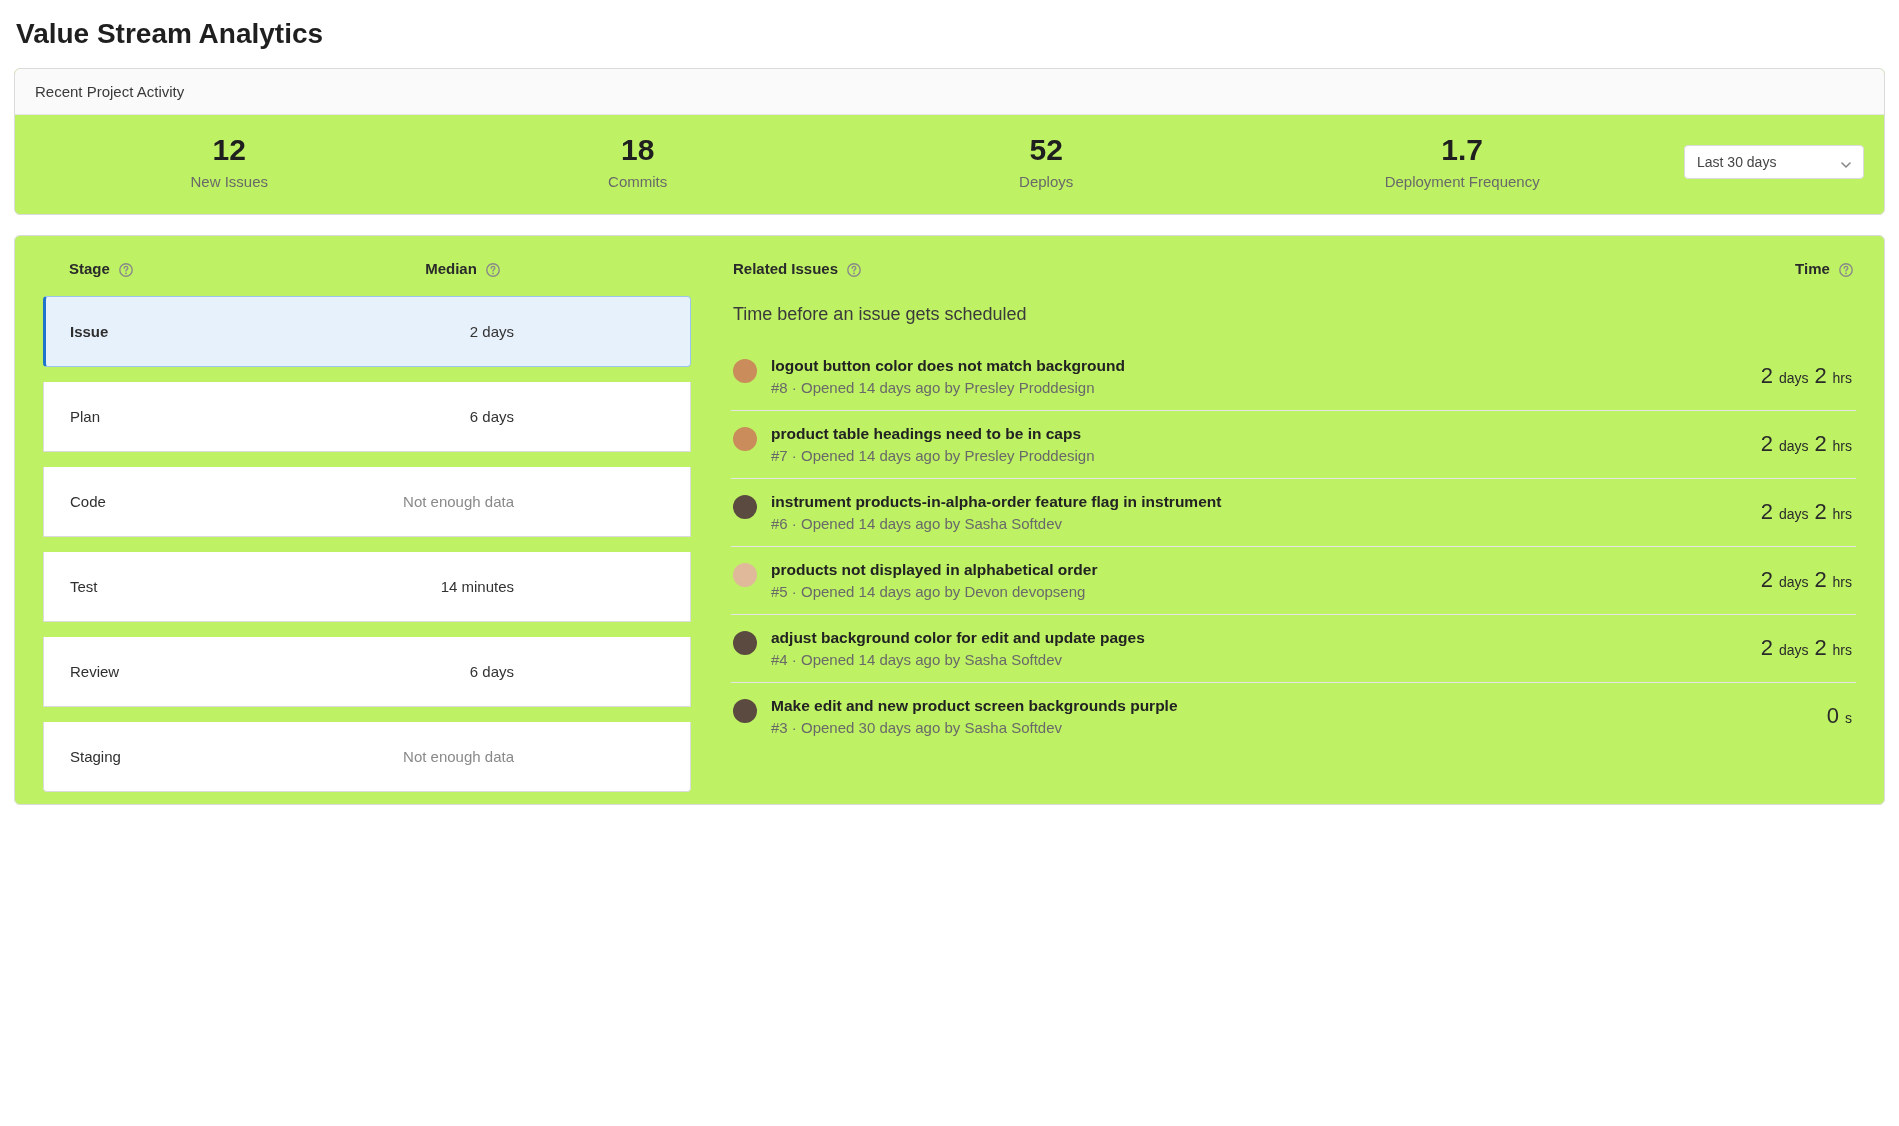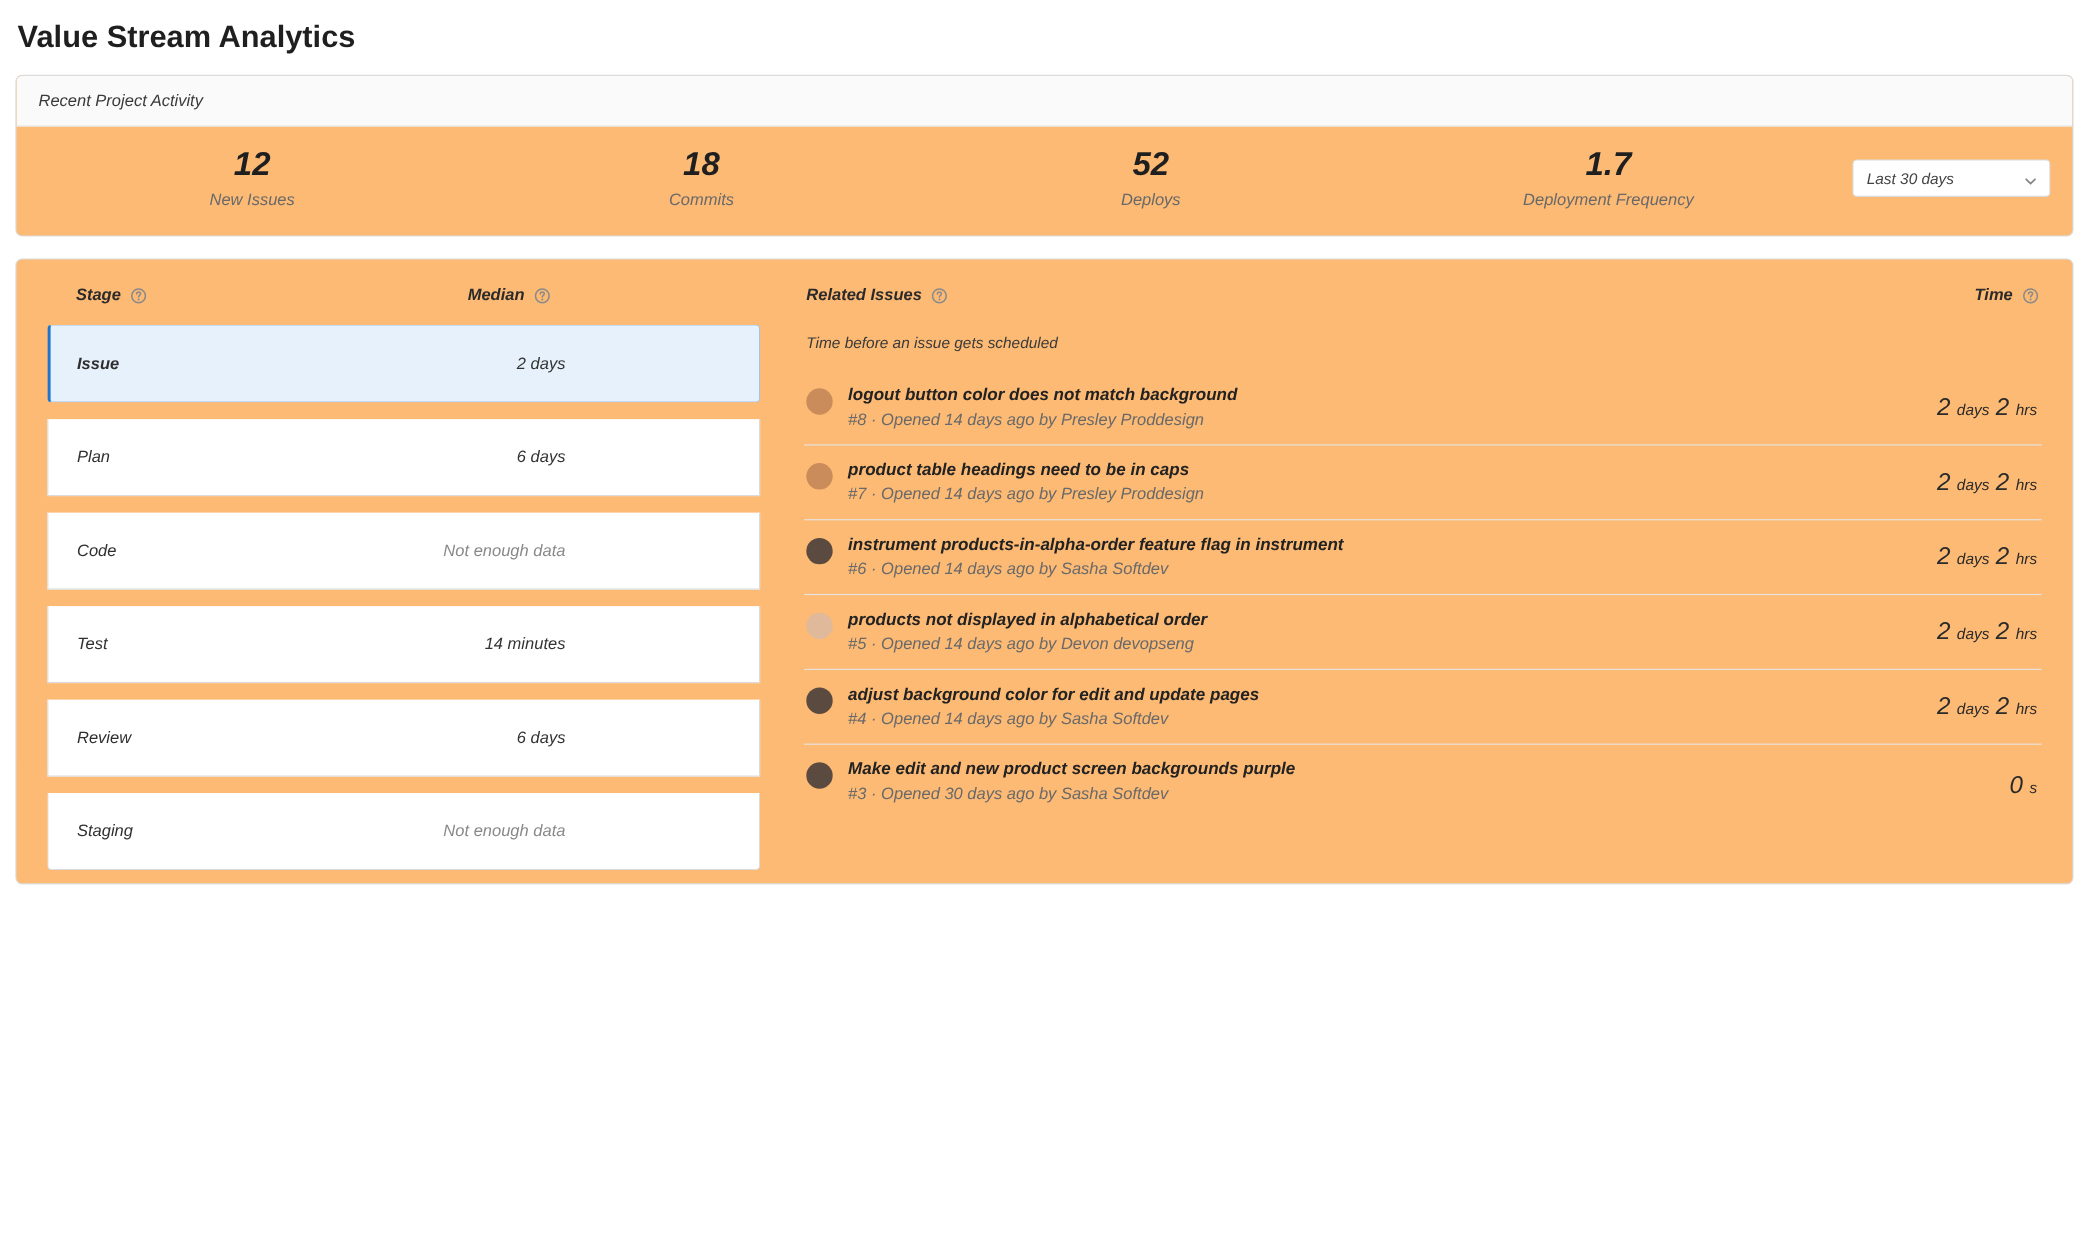--- a/index.html
+++ b/index.html
@@ -24,23 +24,22 @@
   }
   h1.page-title {
     font-size: 28px;
     font-weight: 700;
     margin: 6px 0 18px 2px;
     color: #1f1f1f;
   }
   .panel {
     border: 1px solid var(--border);
     border-radius: 6px;
-    background: #fdba74;
+    background: #bef264;
     overflow: hidden;
-    font-style: italic;
   }
   .activity-header {
     padding: 14px 20px;
     font-size: 15px;
     color: #3a3a3a;
     background: var(--bg-header);
     border-bottom: 1px solid var(--border-light);
   }
   .activity-body {
     display: flex;
@@ -150,34 +149,34 @@
   .right-headers {
     display: flex;
     justify-content: space-between;
     font-weight: 700;
     font-size: 15px;
     color: #2a2a2a;
     padding: 4px 2px 18px;
     gap: 25px;
   }
   .stage-desc {
-    font-size: 14px;
+    font-size: 18px;
     color: #3a3a3a;
     padding: 8px 2px 18px;
   }
   .issue-list { display: flex; flex-direction: column; }
   .issue-row {
     display: flex;
     align-items: flex-start;
     justify-content: space-between;
     gap: 0;
     padding: 14px 2px;
     border-bottom: 1px solid var(--border-light);
   }
-  .issue-row:last-child { border-bottom: none; align-items: center; }
+  .issue-row:last-child { border-bottom: none; }
   .issue-left { display: flex; gap: 14px; align-items: flex-start; }
   .avatar {
     width: 24px; height: 24px; border-radius: 50%;
     flex-shrink: 0;
     margin-top: 2px;
     background: #ddd;
   }
   .issue-title {
     font-size: 15.5px;
     font-weight: 700;

